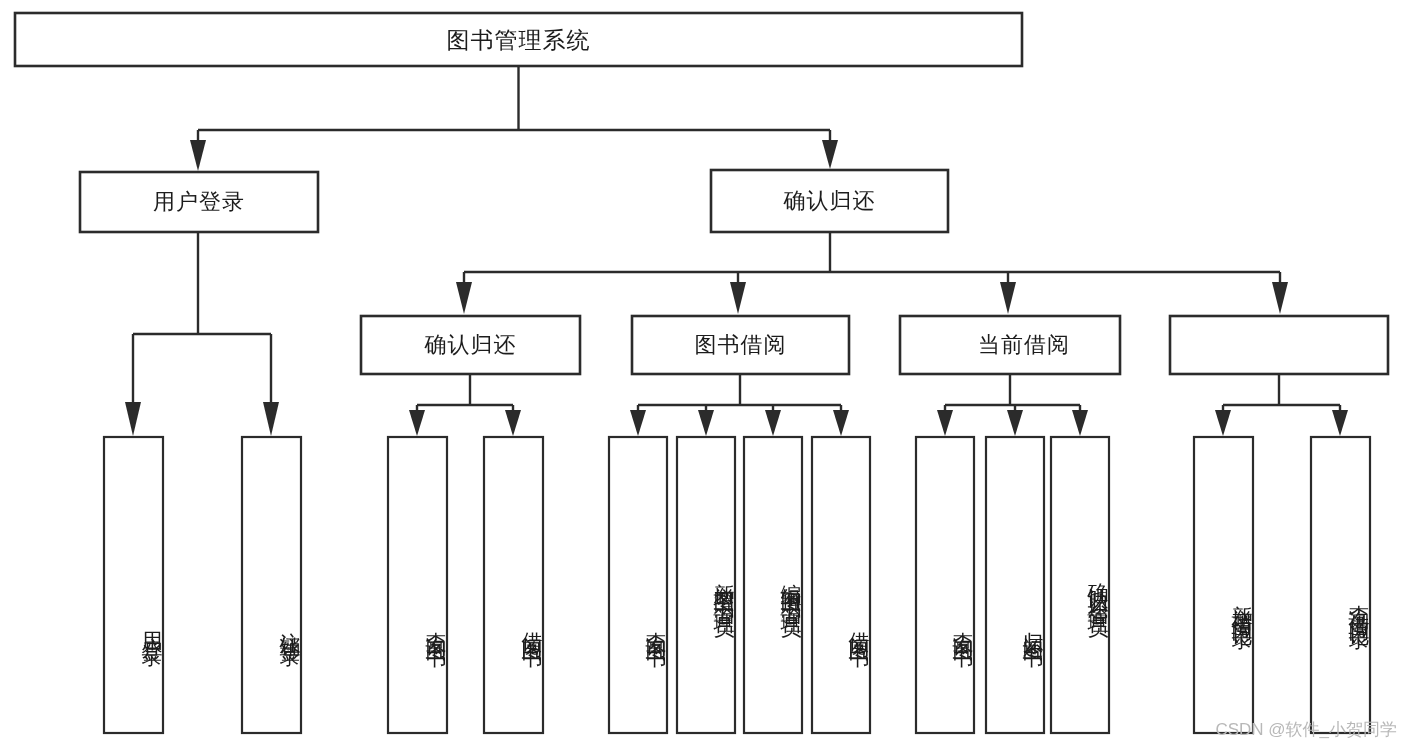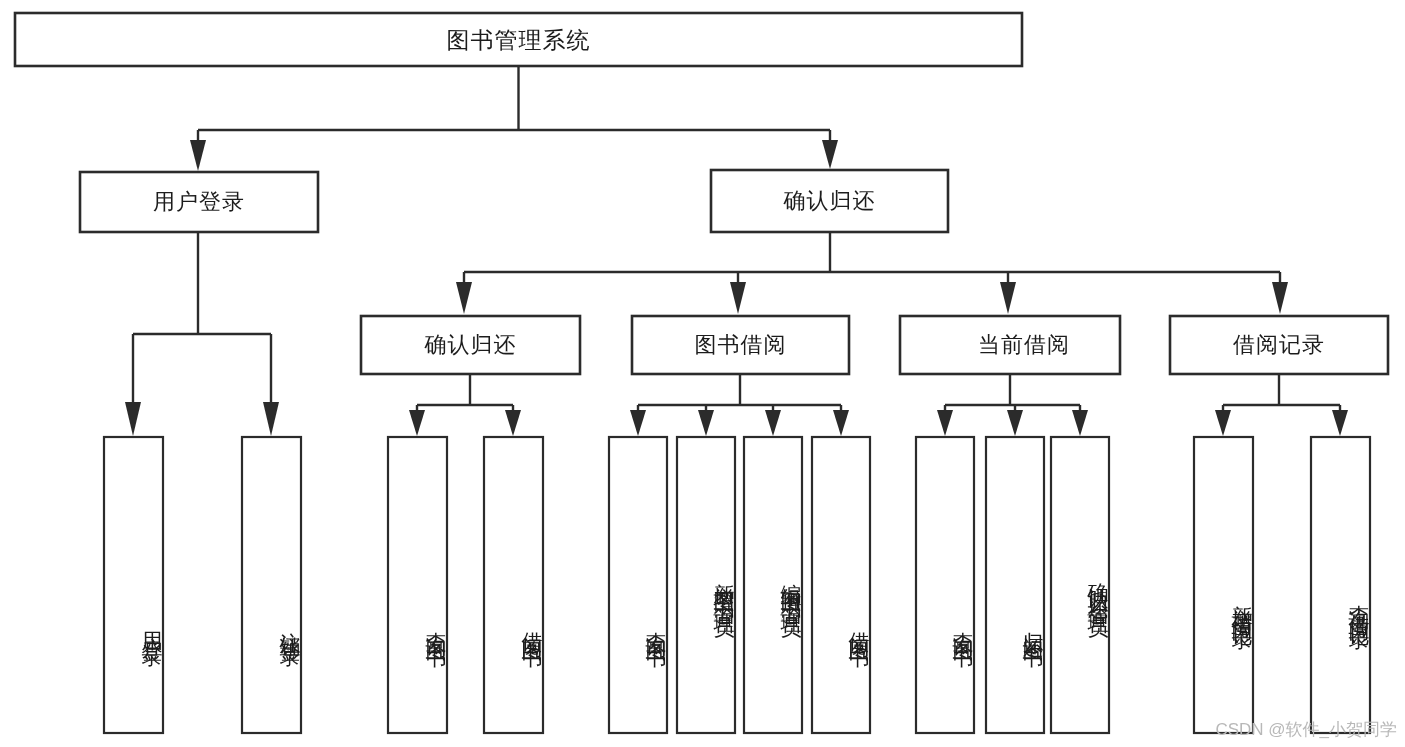--- a/index.html
+++ b/index.html
@@ -186,21 +186,20 @@
   </svg>
 
   <div class="hbox-text title-text" style="left:15px; top:14px; width:1007px; height:53px;">图书管理系统</div>
 
   <div class="hbox-text" style="left:80px; top:172px; width:238px; height:60px;">用户登录</div>
   <div class="hbox-text" style="left:711px; top:170px; width:237px; height:62px;">确认归还</div>
 
   <div class="hbox-text" style="left:361px; top:316px; width:219px; height:58px;">确认归还</div>
   <div class="hbox-text" style="left:632px; top:316px; width:217px; height:58px;text-align:right;">图书借阅</div>
   <div class="hbox-text" style="left:900px; top:316px; width:248px; height:58px;">当前借阅</div>
-  <div class="hbox-text" style="left:1170px; top:316px; width:218px; height:58px;">借阅记录</div>
 
   <div class="vbox-text" style="left:104px; top:517px; width:59px; height:216px;">用户登录</div>
   <div class="vbox-text" style="left:242px; top:517px; width:59px; height:216px;">注销登录</div>
 
   <div class="vbox-text" style="left:388px; top:517px; width:59px; height:216px;">查询图书</div>
   <div class="vbox-text" style="left:484px; top:517px; width:59px; height:216px;">借阅图书</div>
 
   <div class="vbox-text" style="left:609px; top:517px; width:58px; height:216px;">查询图书</div>
   <div class="vbox-text" style="left:677px; top:443px; width:58px; height:290px;">新增图书（管理员）</div>
   <div class="vbox-text" style="left:744px; top:443px; width:58px; height:290px;">编辑图书（管理员）</div>

